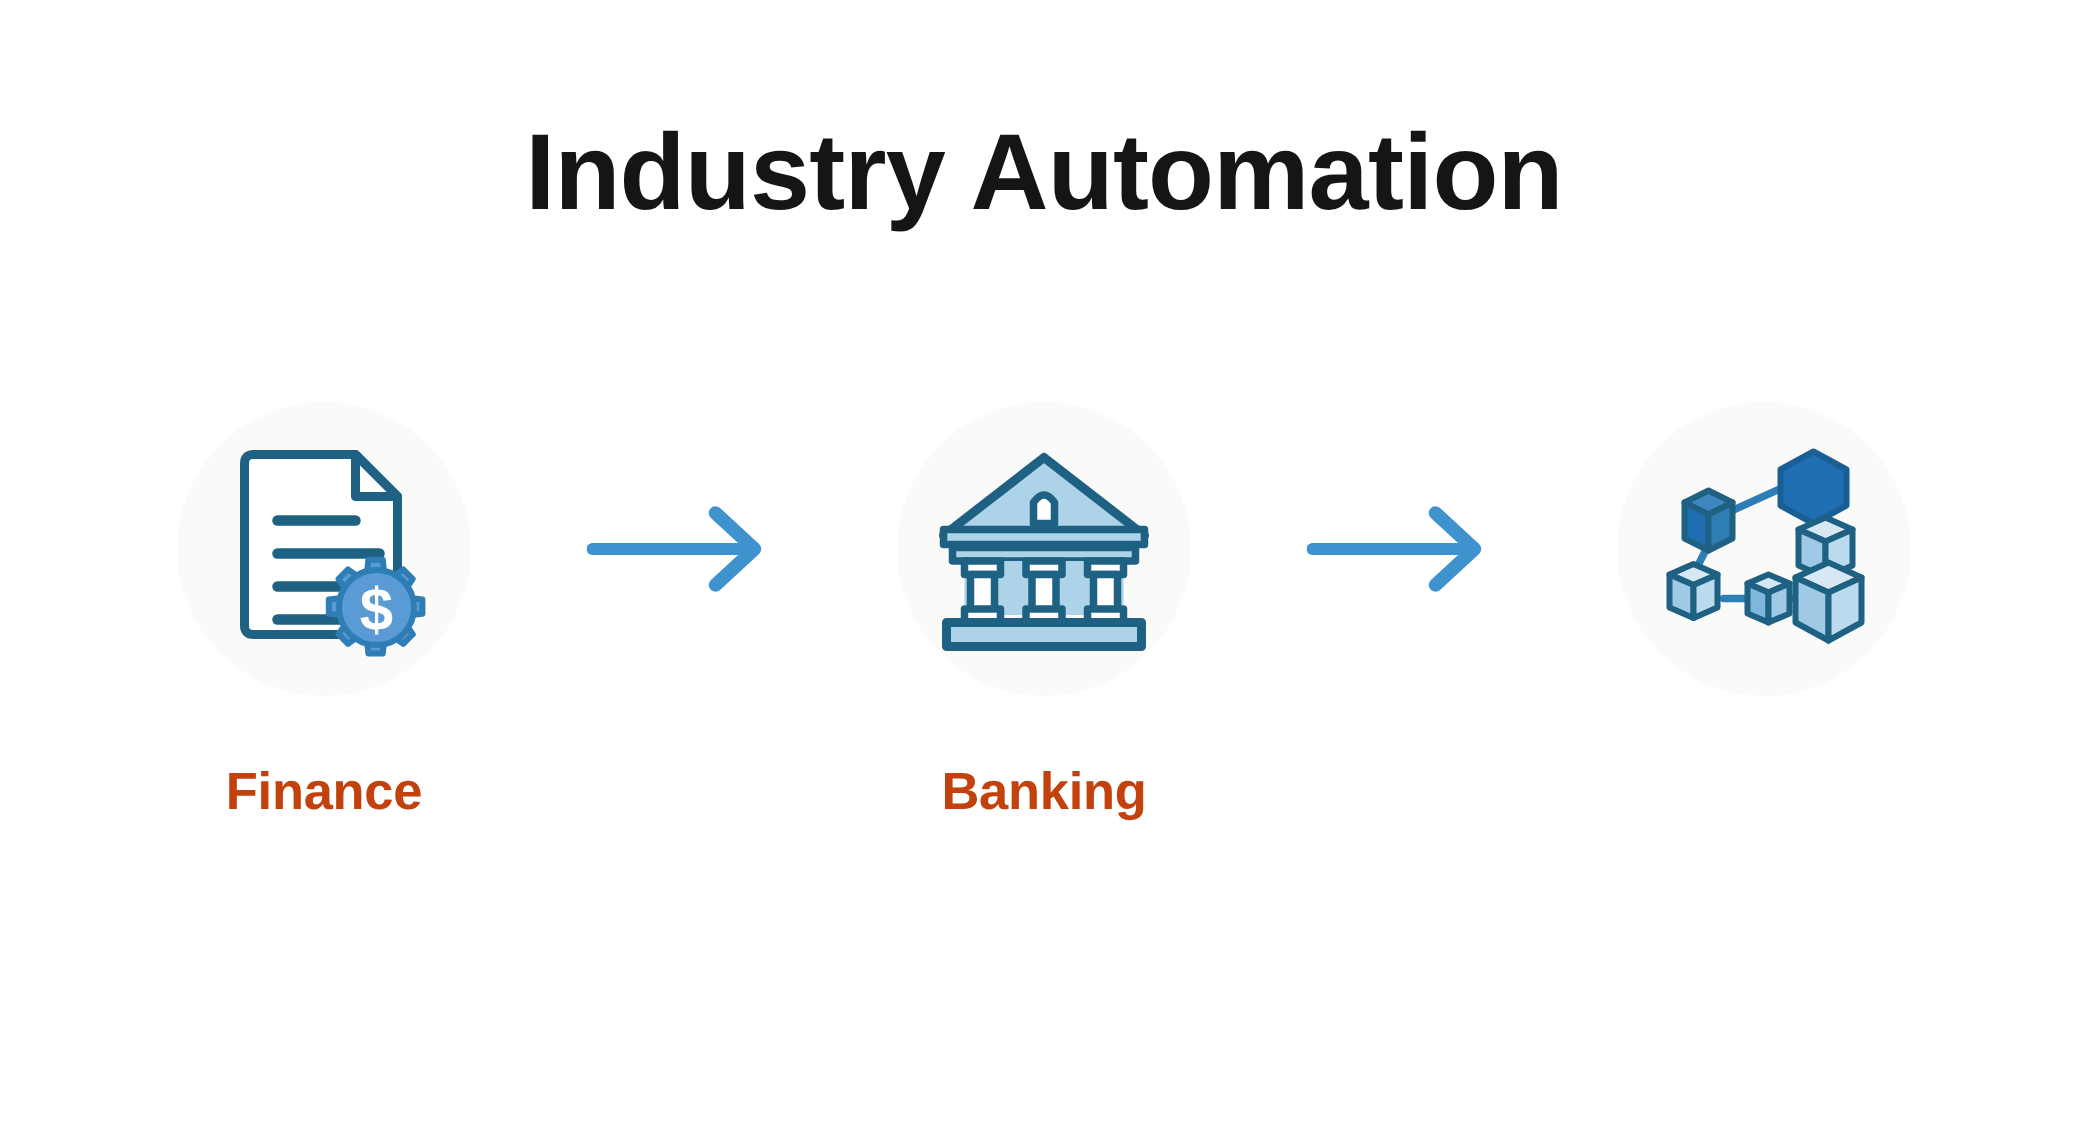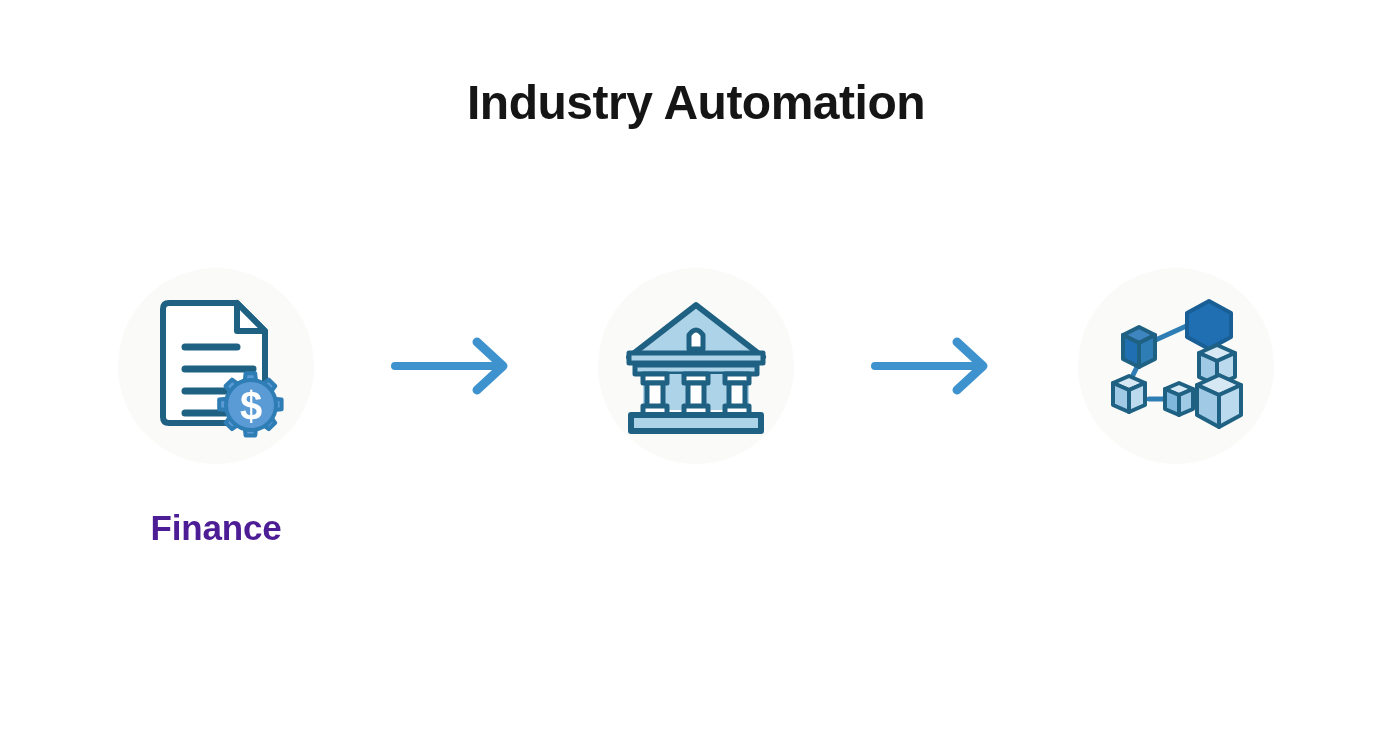--- a/index.html
+++ b/index.html
@@ -22,21 +22,21 @@
     background: #FFFFFF;
   }
 
   
   .page-title {
     position: absolute;
     top: 78px;
     left: 0;
     width: 1392px;
     text-align: center;
-    font-size: 48px;
+    font-size: 72px;
     font-weight: bold;
     letter-spacing: -0.5px;
     color: #151515;
     line-height: 1.05;
     white-space: nowrap;
   }
 
   
   .flow-row {
     position: absolute;
@@ -70,21 +70,21 @@
   }
 
   .icon-circle svg {
     display: block;
   }
 
   .stage-label {
     margin-top: 44px;
     font-size: 35px;
     font-weight: bold;
-    color: #4c1d95;
+    color: #c2410c;
     letter-spacing: -0.2px;
     white-space: nowrap;
     text-align: center;
   }
 
   .arrow-wrap {
     flex: 0 0 auto;
     width: 150px;
     height: 196px;
     display: flex;
@@ -157,20 +157,21 @@
           <rect x="67" y="92" width="16" height="27" fill="#FFFFFF" stroke="#1F6183" stroke-width="5" stroke-linejoin="round"></rect>
           <rect x="63" y="115" width="24" height="9" fill="#FFFFFF" stroke="#1F6183" stroke-width="5" stroke-linejoin="round"></rect>
 
           <rect x="104" y="83" width="24" height="9" fill="#FFFFFF" stroke="#1F6183" stroke-width="5" stroke-linejoin="round"></rect>
           <rect x="108" y="92" width="16" height="27" fill="#FFFFFF" stroke="#1F6183" stroke-width="5" stroke-linejoin="round"></rect>
           <rect x="104" y="115" width="24" height="9" fill="#FFFFFF" stroke="#1F6183" stroke-width="5" stroke-linejoin="round"></rect>
 
           <rect x="10" y="124" width="130" height="16" fill="#ADD3E8" stroke="#1F6183" stroke-width="6" stroke-linejoin="round"></rect>
         </svg>
       </div>
+      <div class="stage-label">Banking</div>
     </div>
 
     <div class="arrow-wrap">
       <svg width="130" height="60" viewBox="0 0 130 60">
         <line x1="4" y1="30" x2="108" y2="30" stroke="#3E93CE" stroke-width="8" stroke-linecap="round"></line>
         <polyline points="86,6 112,30 86,54" fill="none" stroke="#3E93CE" stroke-width="9" stroke-linecap="round" stroke-linejoin="round"></polyline>
       </svg>
     </div>
 
     <div class="stage">

